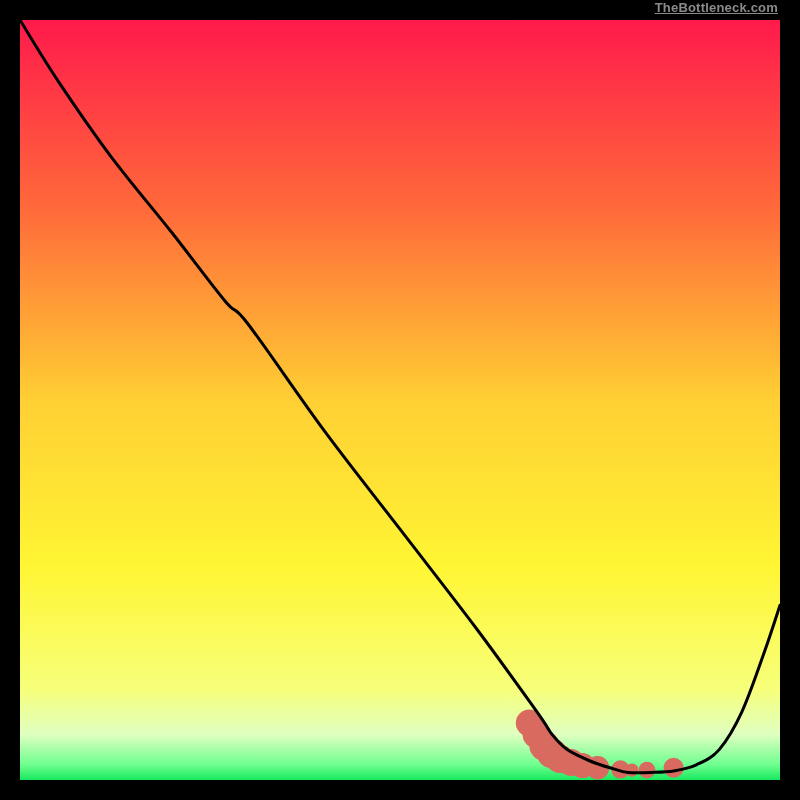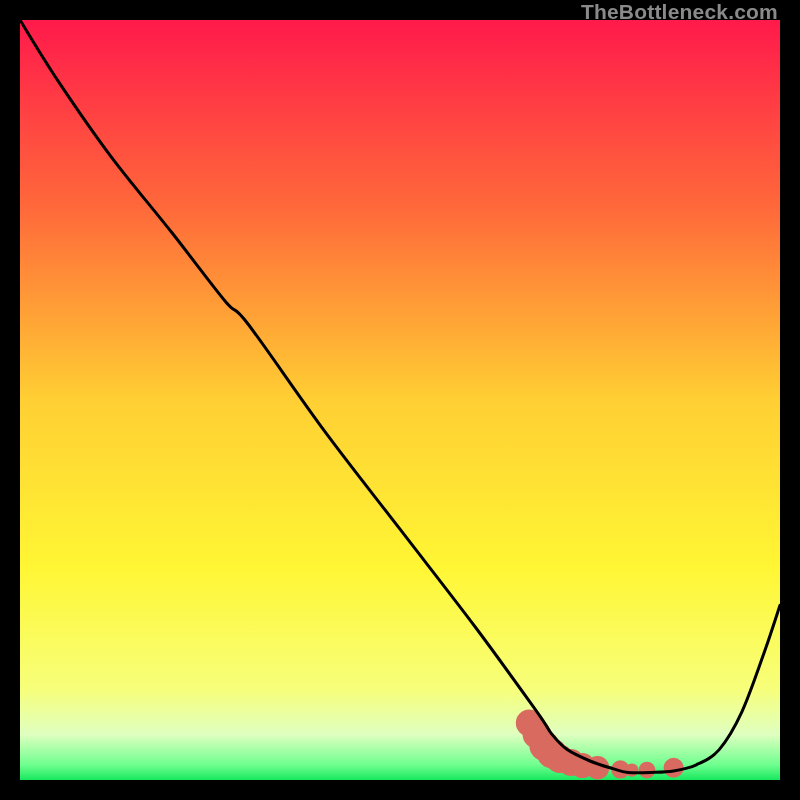--- a/index.html
+++ b/index.html
@@ -23,24 +23,25 @@
     left: 0;
     top: 0;
     width: 760px;
     height: 760px;
   }
   .watermark {
     position: absolute;
     top: 0px;
     right: 22px;
     font-family: Arial, Helvetica, sans-serif;
-    font-size: 21px;
+    font-size: 13px;
     font-weight: bold;
     color: #8a8a8a;
     letter-spacing: 0.2px;
+    text-decoration: underline;
   }
 </style>
 </head>
 <body>
 
 <div class="frame">
   <svg class="plot-area" viewBox="0 0 760 760">
     <defs>
       <linearGradient id="bg-grad" x1="0" y1="0" x2="0" y2="1">
           <stop offset="0%" stop-color="#ff1a4b"></stop>

